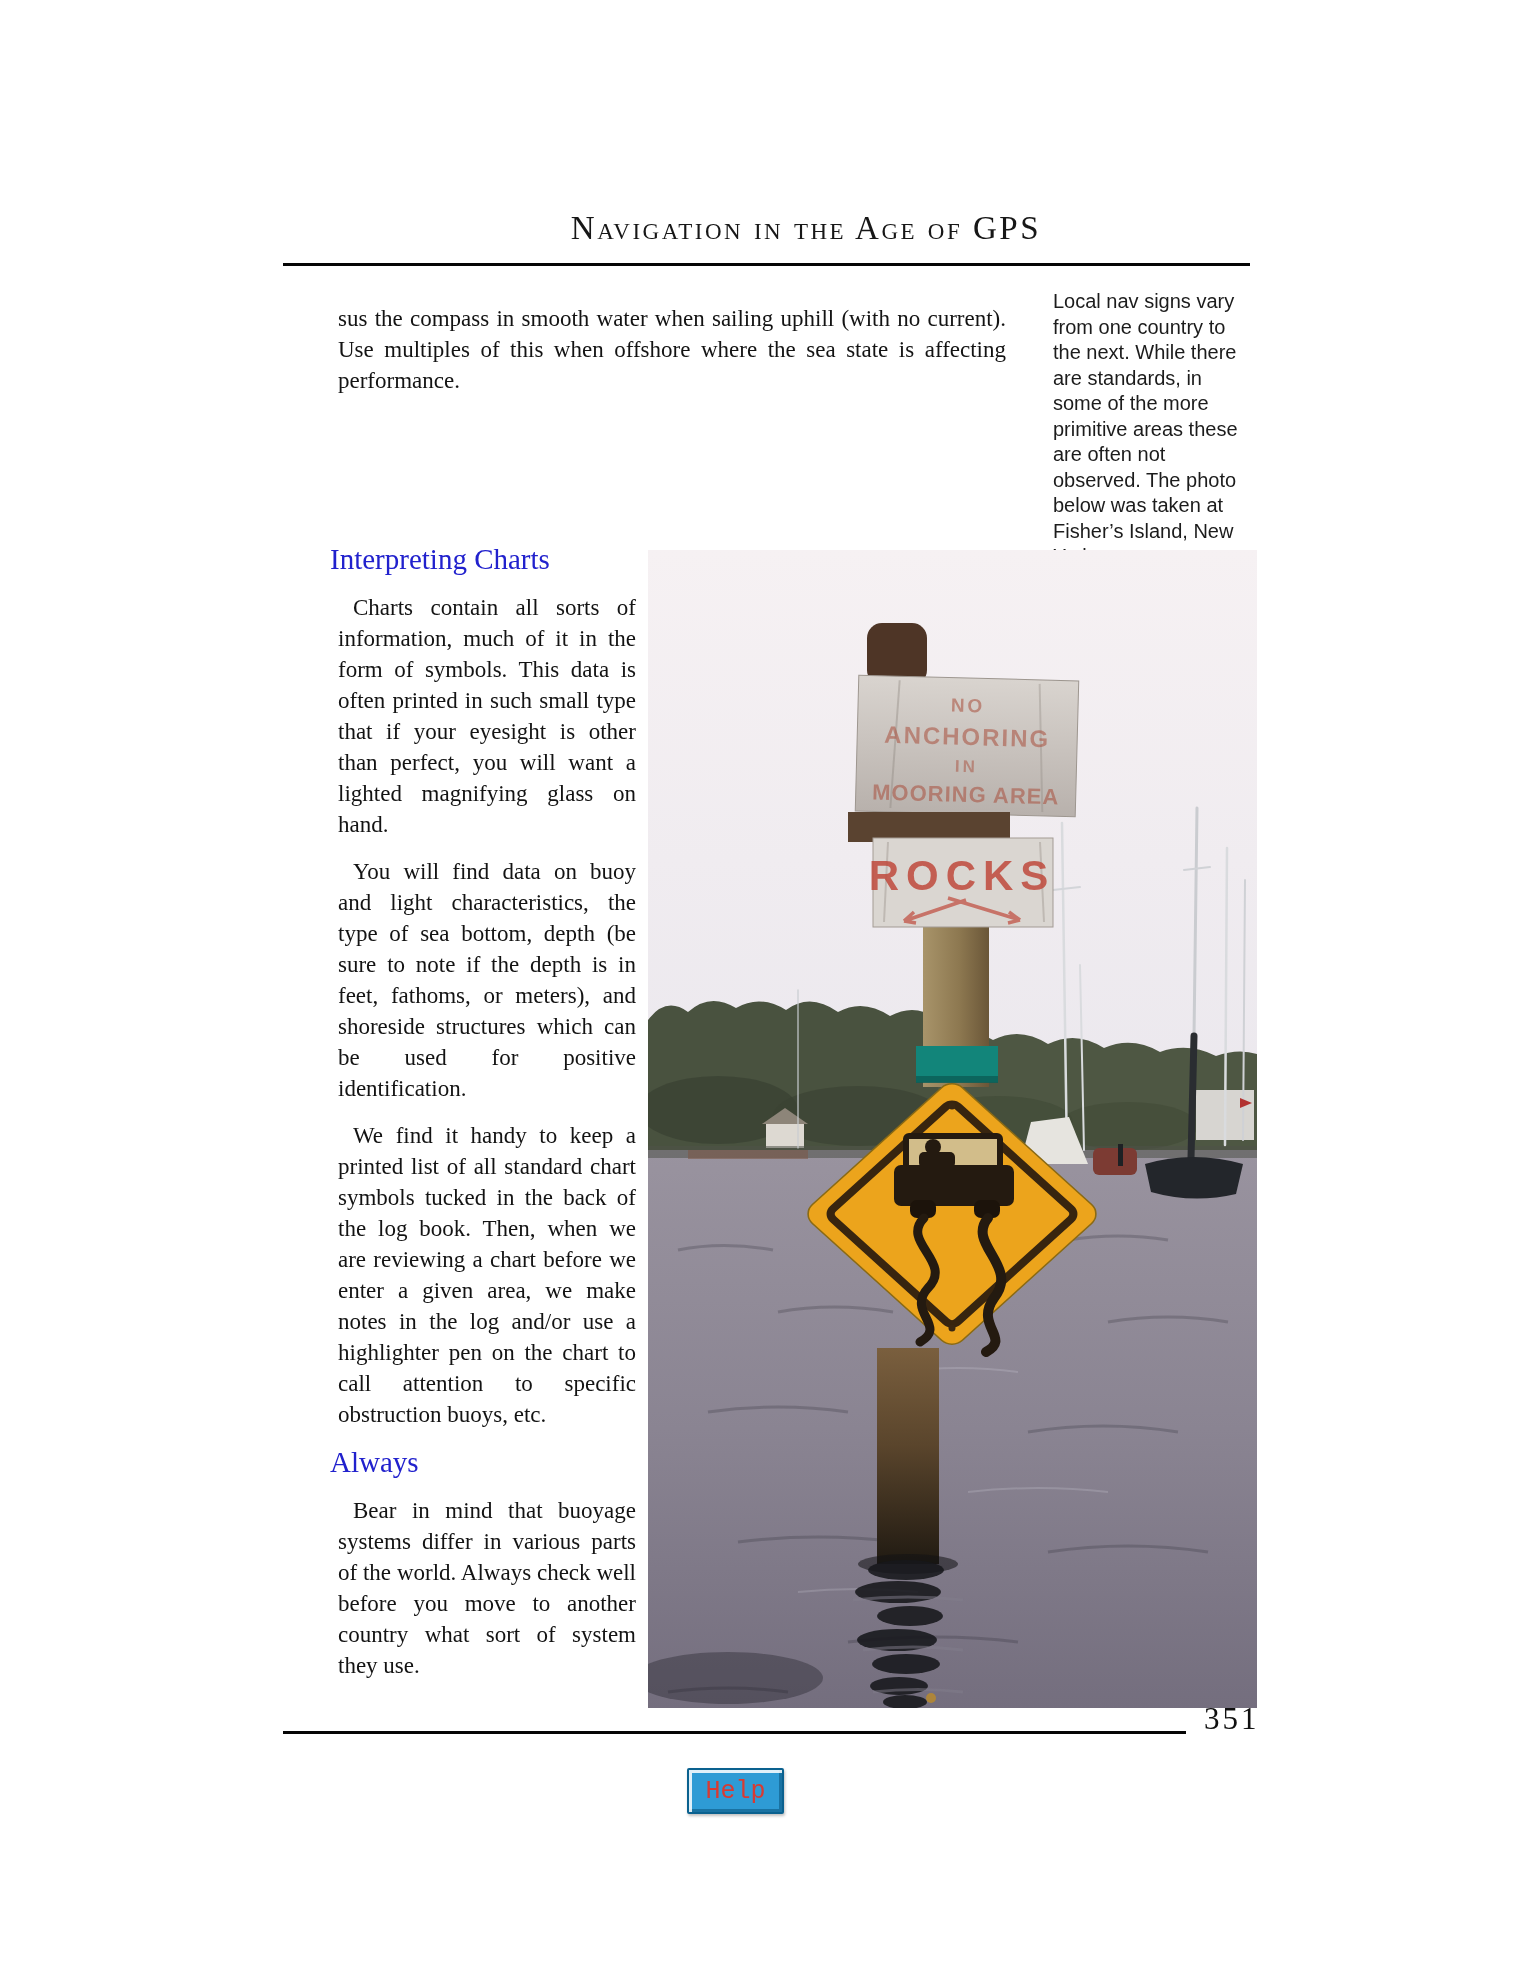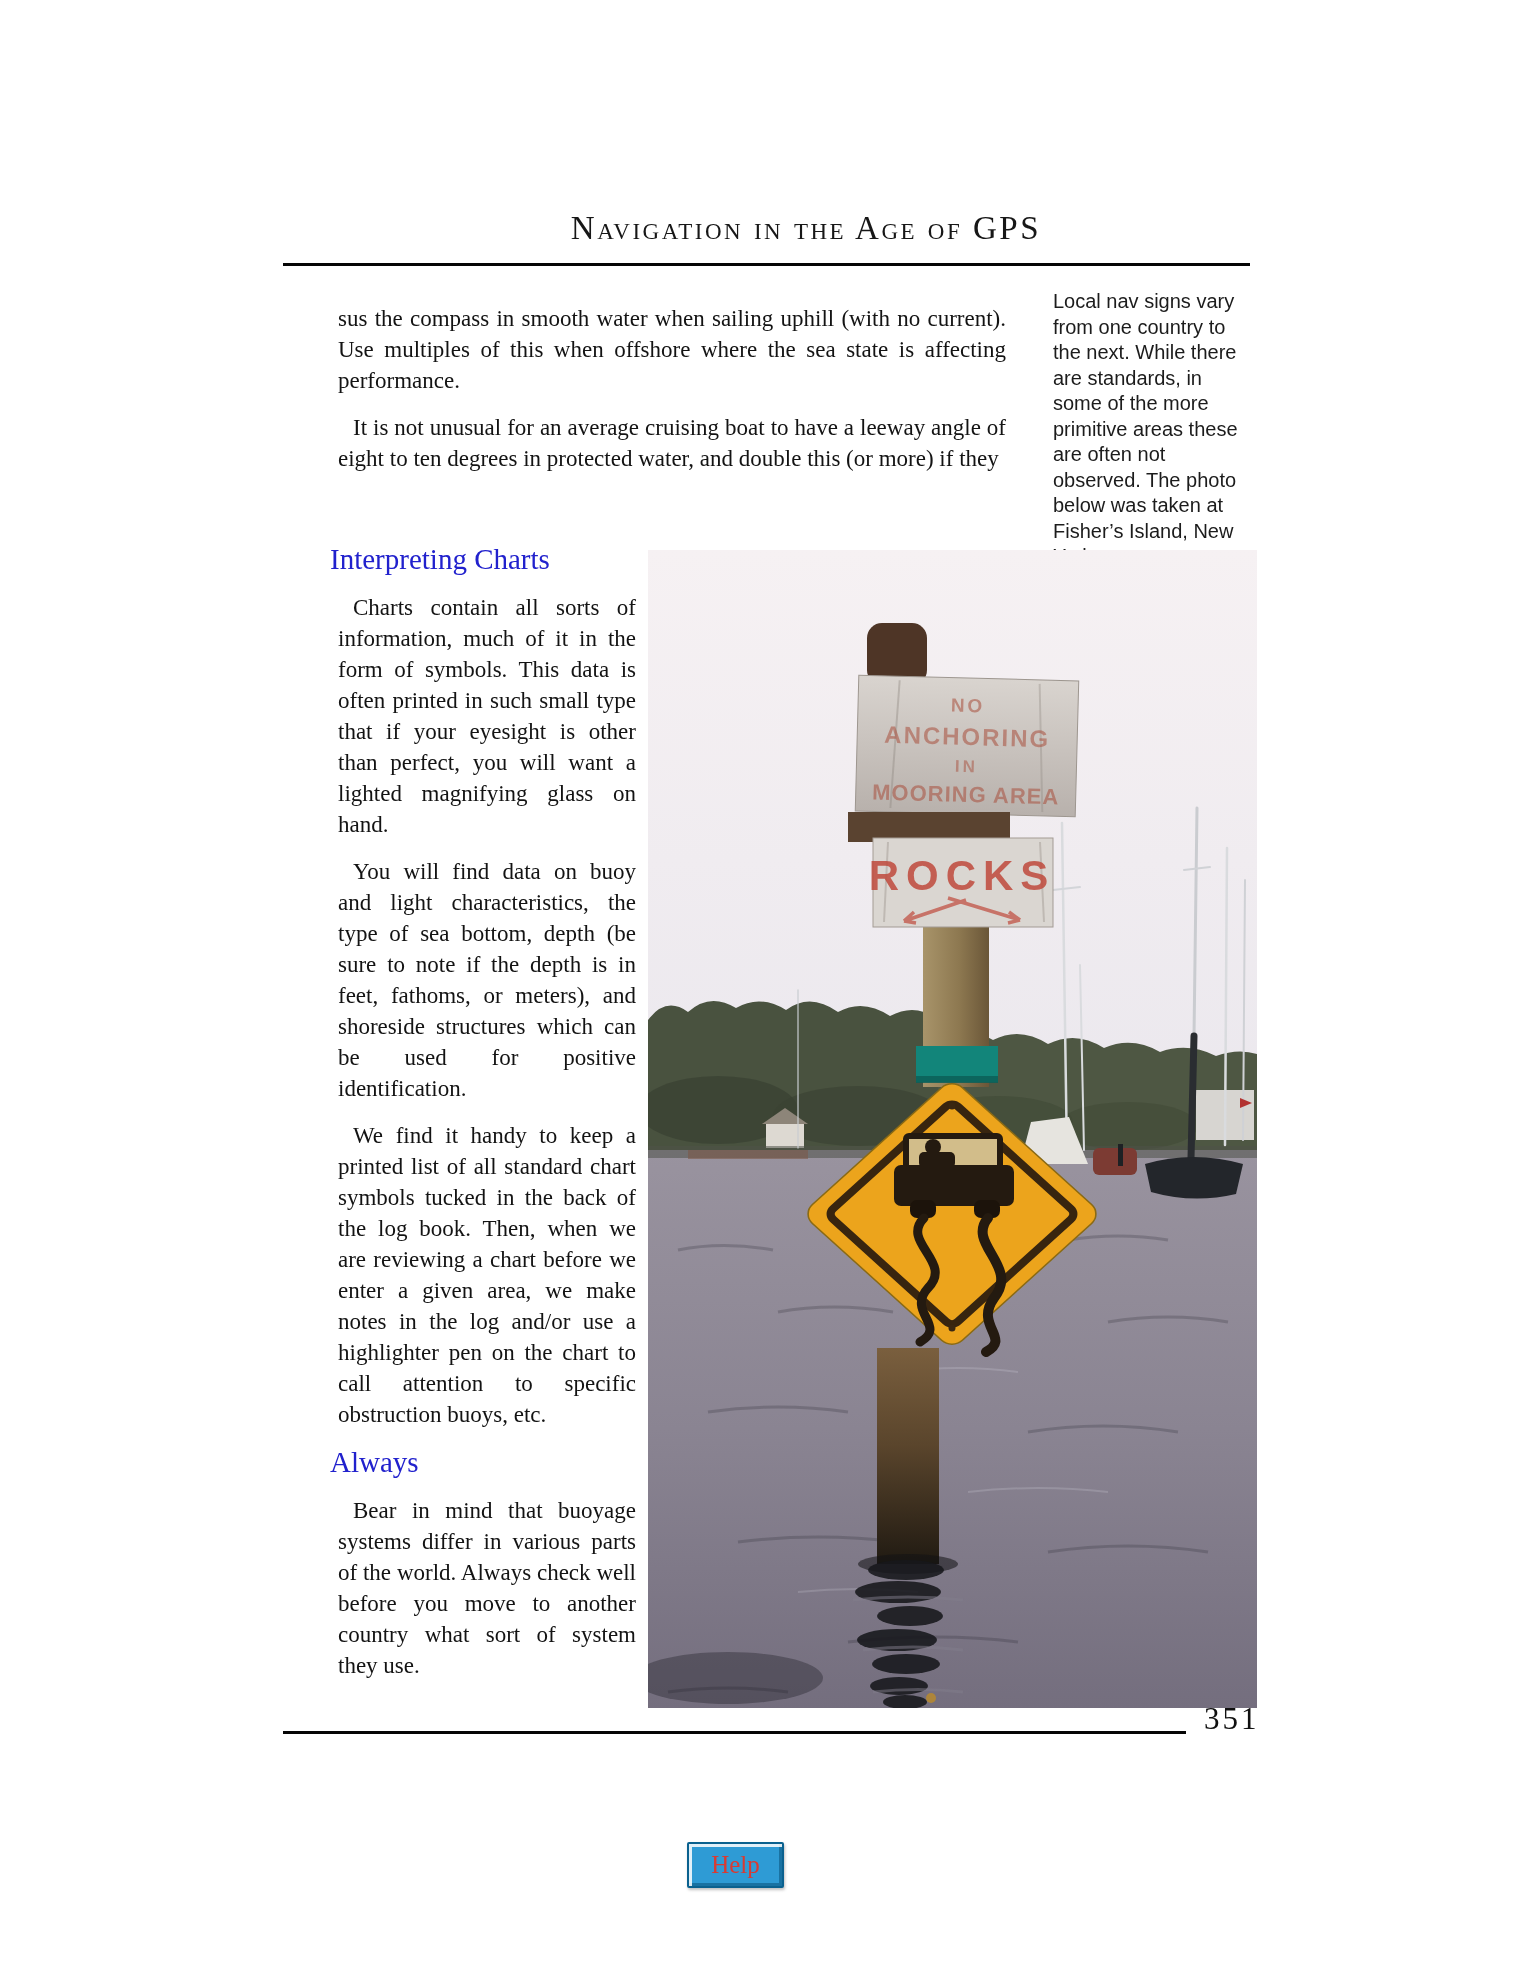--- a/index.html
+++ b/index.html
@@ -23,39 +23,38 @@
 
   .sidebar{position:absolute;left:1053px;top:289px;width:202px;
         font-family:"Liberation Sans",sans-serif;font-size:20px;line-height:25.5px;
         color:#1c1c1c;text-align:left;}
 
   .photo{position:absolute;left:648px;top:550px;width:609px;height:1158px;margin:0;}
   .photo svg{display:block;}
 
   .folio{position:absolute;left:1204px;top:1701px;font-size:31px;letter-spacing:3px;color:#101010;}
 
-  .help{position:absolute;left:687px;top:1842px;width:97px;height:46px;
+  .help{position:absolute;left:687px;top:1768px;width:97px;height:46px;
         display:flex;align-items:center;justify-content:center;cursor:pointer;
         background:#2E9BD5;border:2px solid #0A618F;border-radius:2px;
         box-shadow:inset 3px 3px 0 rgba(255,255,255,.85), inset -3px -3px 0 rgba(10,80,120,.55), 1px 2px 3px rgba(0,0,0,.25);
-        color:#D93A32;font-family:Liberation Serif, serif;font-size:25px;}
+        color:#D93A32;font-family:Liberation Mono, monospace;font-size:25px;}
 
   .sign-text{font-family:"Liberation Sans",sans-serif;font-weight:bold;text-anchor:middle;}
 </style>
 </head>
 <body>
 
 <div class="page">
 
   <div class="running-head">Navigation in the Age of GPS</div>
   <div class="rule rule-top"></div>
 
   <div class="col-wide">
     <p>sus the compass in smooth water when sailing uphill (with no current). Use multiples of this when offshore where the sea state is affecting performance.</p>
-    <p class="ind">It is not unusual for an average cruising boat to have a leeway angle of eight to ten degrees in protected water, and double this (or more) if they</p>
   </div>
 
   <div class="col-narrow">
     <h2>Interpreting Charts</h2>
     <p class="ind">Charts contain all sorts of information, much of it in the form of symbols. This data is often printed in such small type that if your eyesight is other than perfect, you will want a lighted magnifying glass on hand.</p>
     <p class="ind">You will find data on buoy and light characteristics, the type of sea bottom, depth (be sure to note if the depth is in feet, fathoms, or meters), and shoreside structures which can be used for positive identification.</p>
     <p class="ind">We find it handy to keep a printed list of all standard chart symbols tucked in the back of the log book. Then, when we are reviewing a chart before we enter a given area, we make notes in the log and/or use a highlighter pen on the chart to call attention to specific obstruction buoys, etc.</p>
     <h2>Always</h2>
     <p class="ind">Bear in mind that buoyage systems differ in various parts of the world. Always check well before you move to another country what sort of system they use.</p>
   </div>

